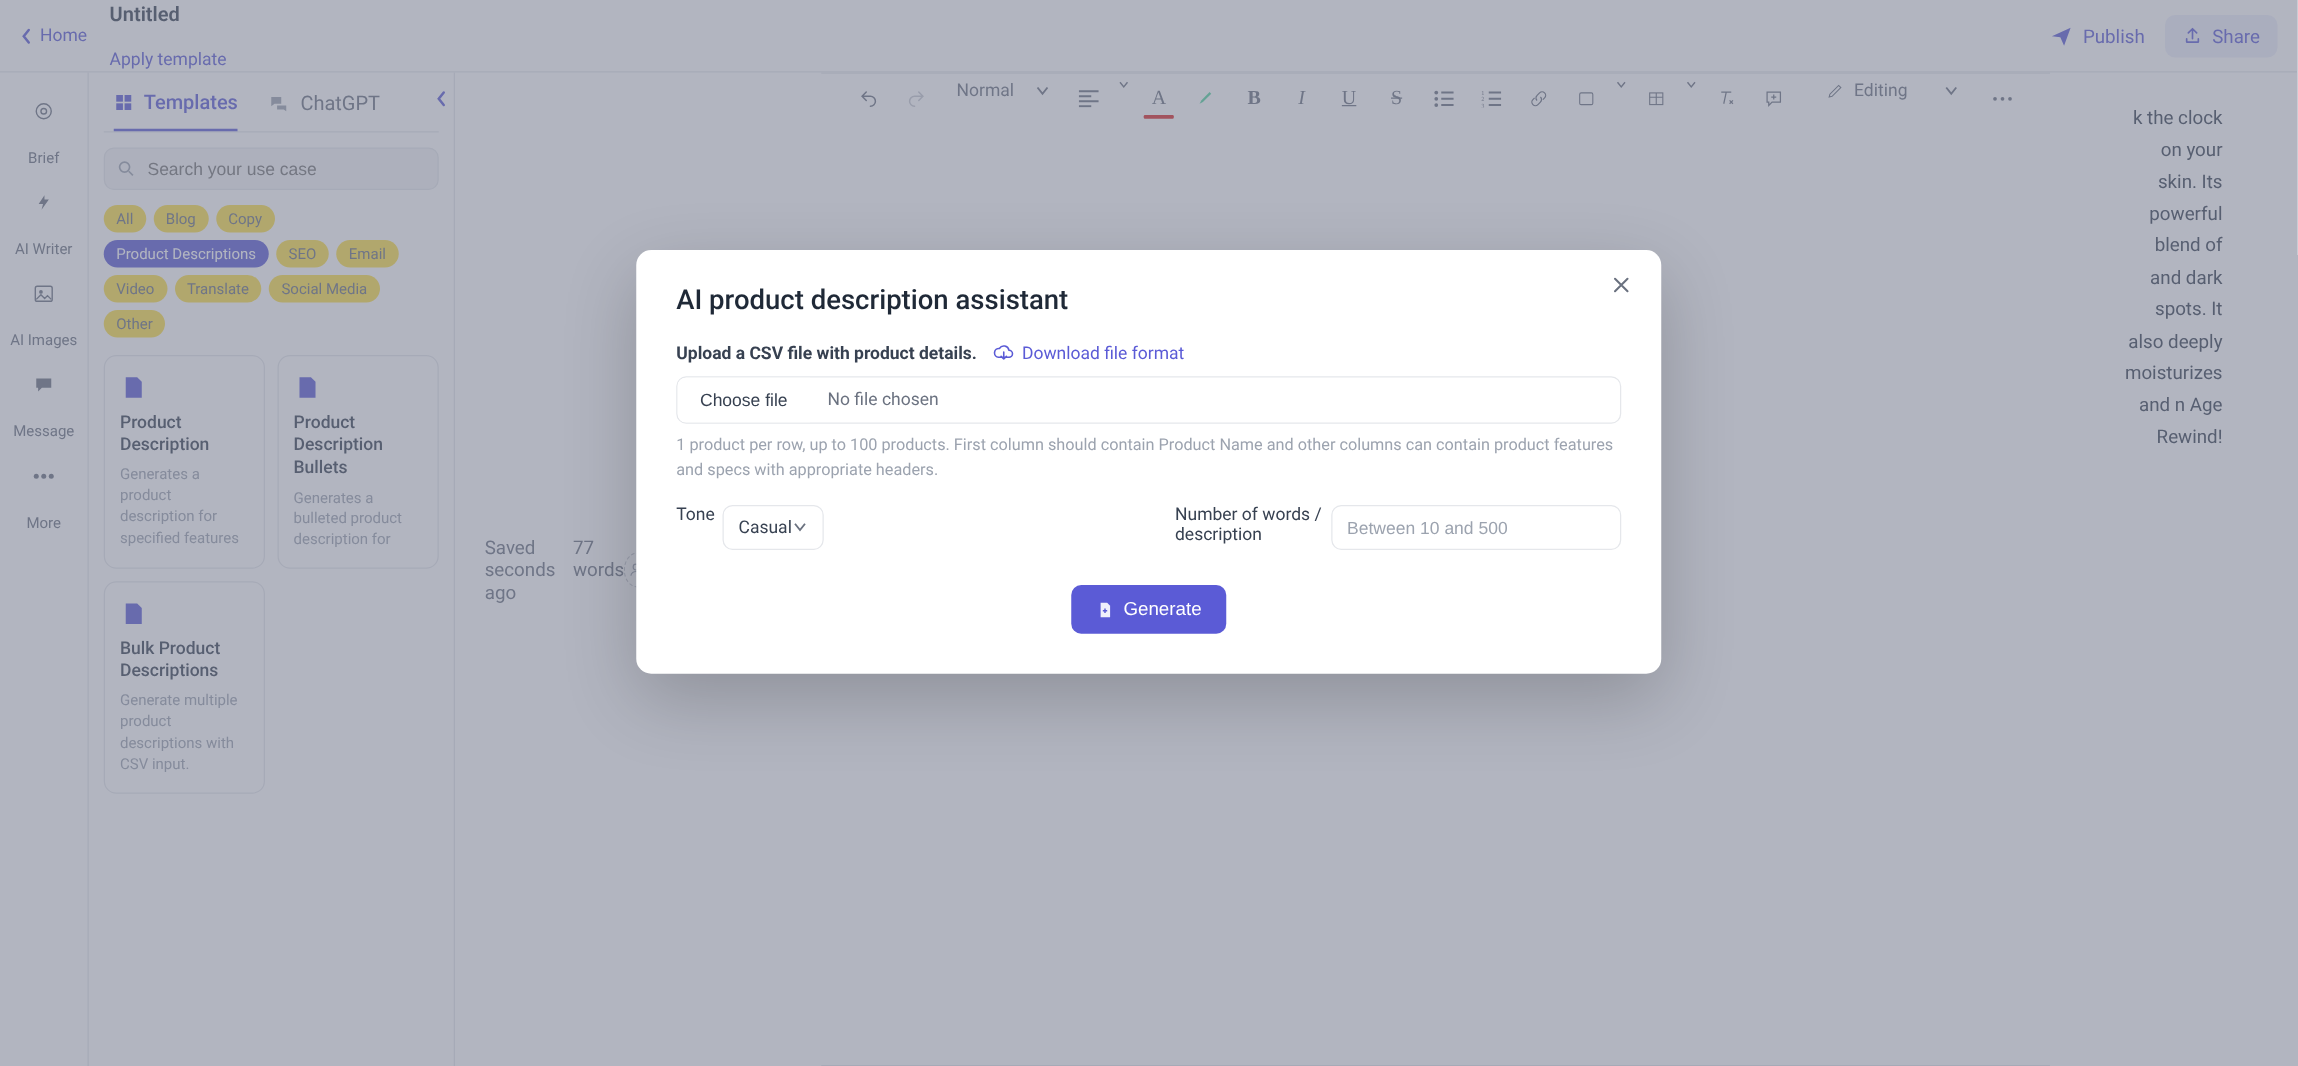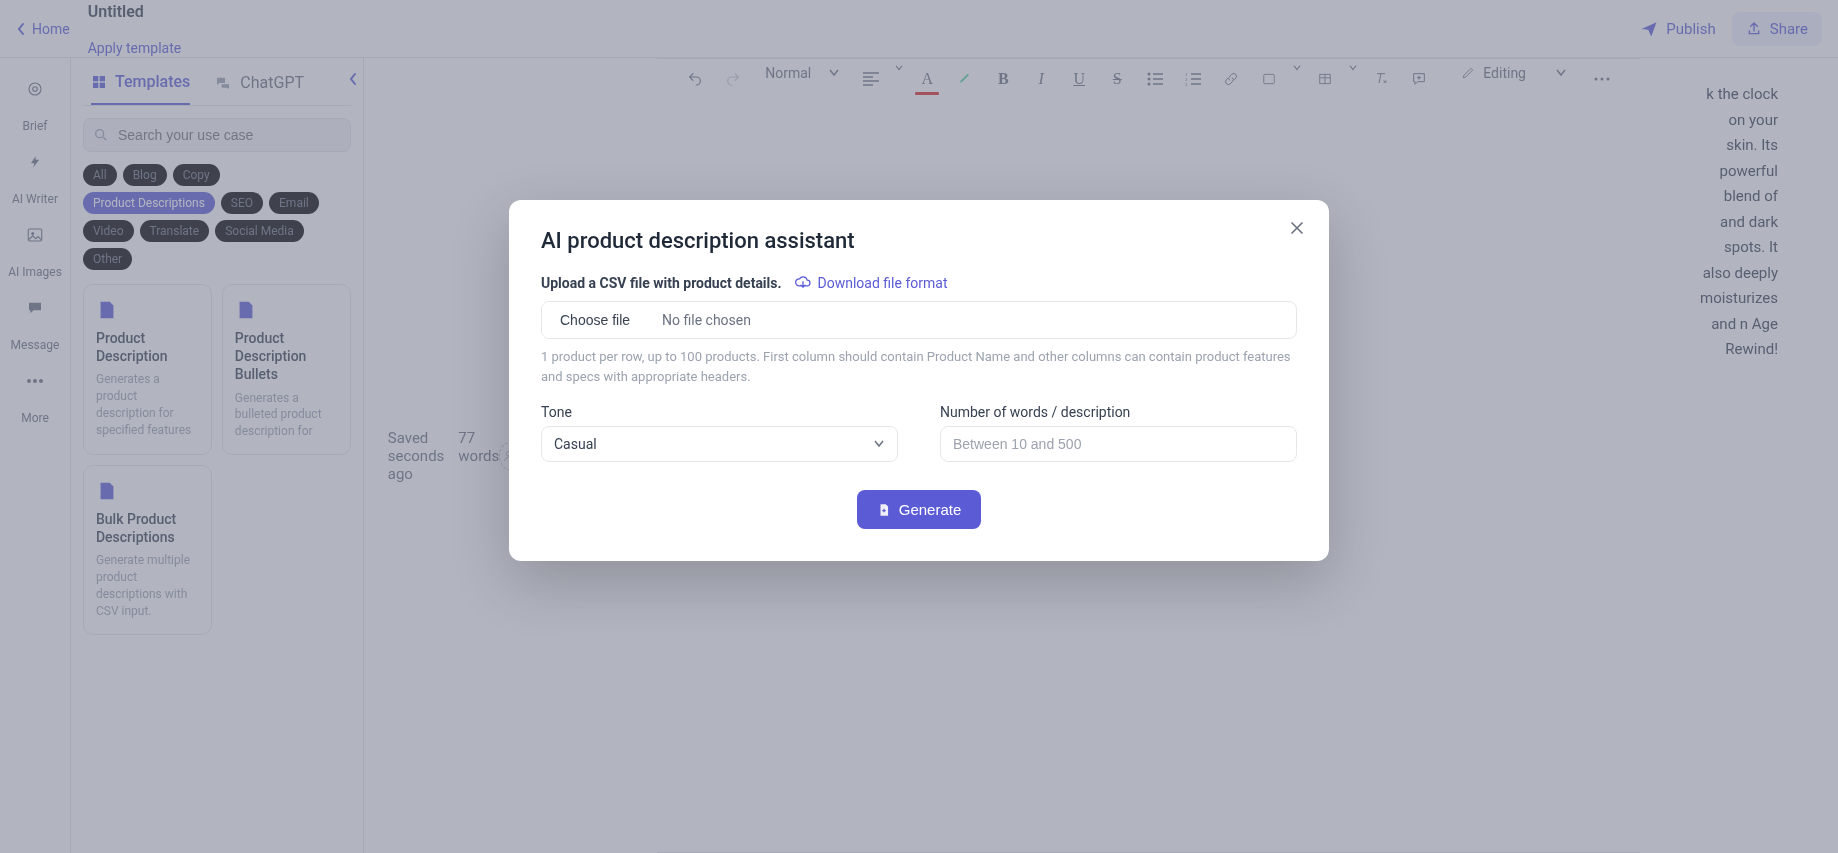--- a/index.html
+++ b/index.html
@@ -26,21 +26,21 @@
 
 .sidebar { width: 312px; border-right: 1px solid #e5e7eb; position: relative; padding: 0 12px; }
 .tabs { display: flex; gap: 24px; padding: 14px 8px 0 8px; border-bottom: 1px solid #e5e7eb; }
 .tab { display: flex; align-items: center; gap: 8px; font-size: 16px; color: #6b7280; padding-bottom: 12px; cursor: pointer; }
 .tab.active { color: #5b5bd6; border-bottom: 2px solid #5b5bd6; font-weight: 500; }
 .collapse { position: absolute; right: -1px; top: 14px; width: 18px; height: 18px; color: #5b5bd6; cursor: pointer; }
 .search-wrap { position: relative; margin: 12px 0; }
 .search { width: 100%; background: #f3f4f6; border: 1px solid #e5e7eb; border-radius: 8px; padding: 8px 10px 8px 34px; font-size: 14px; color: #6b7280; outline: none; }
 .search-ico { position: absolute; left: 10px; top: 9px; width: 16px; height: 16px; color: #9ca3af; }
 .chips { display: flex; flex-wrap: wrap; gap: 6px; margin-bottom: 14px; }
-.chip { background: #000000; color: #6b7280; font-size: 12px; padding: 4px 10px; border-radius: 999px; cursor: pointer; }
+.chip { background: #fde047; color: #6b7280; font-size: 12px; padding: 4px 10px; border-radius: 999px; cursor: pointer; }
 .chip.sel { background: #5b5bd6; color: #fff; }
 .cards { display: flex; flex-wrap: wrap; gap: 10px; }
 .card { width: calc(50% - 5px); border: 1px solid #e5e7eb; border-radius: 10px; padding: 14px 12px; cursor: pointer; }
 .card.wide { width: calc(50% - 5px); }
 .card-ico { width: 22px; height: 22px; color: #5b5bd6; margin-bottom: 8px; }
 .card-title { font-size: 14px; font-weight: 500; color: #374151; margin-bottom: 6px; line-height: 1.3; }
 .card-desc { font-size: 12px; color: #9ca3af; line-height: 1.4; }
 
 
 .editor { flex: 1; display: flex; flex-direction: row; }
@@ -67,21 +67,21 @@
 .modal-close { position: absolute; right: 18px; top: 18px; width: 24px; height: 24px; color: #6b7280; cursor: pointer; }
 .modal-title { font-size: 22px; font-weight: 500; color: #1f2937; margin-bottom: 22px; }
 .upload-row { display: flex; align-items: center; gap: 12px; margin-bottom: 10px; }
 .upload-label { font-size: 14px; color: #374151; font-weight: bold; }
 .download-link { display: flex; align-items: center; gap: 6px; color: #5b5bd6; font-size: 14px; text-decoration: none; cursor: pointer; }
 .file-row { display: flex; border: 1px solid #e5e7eb; border-radius: 8px; overflow: hidden; margin-bottom: 8px; }
 .choose-btn { padding: 10px 18px; border-right: 1px solid #e5e7eb; font-size: 14px; color: #374151; cursor: pointer; background: #fff; border: none; }
 .file-label { padding: 10px 14px; color: #6b7280; font-size: 14px; }
 .hint { font-size: 13px; color: #9ca3af; line-height: 1.5; margin-bottom: 18px; }
 .fields { display: flex; gap: 42px; }
-.field { flex: 1; display: flex; flex-direction: column; gap: 6px; }
+.field { flex: 1; display: flex; flex-direction: row; gap: 6px; }
 .field-label { font-size: 14px; color: #374151; }
 .select { display: flex; align-items: center; justify-content: space-between; border: 1px solid #e5e7eb; border-radius: 8px; padding: 9px 12px; font-size: 14px; color: #374151; cursor: pointer; }
 .nfield { border: 1px solid #e5e7eb; border-radius: 8px; padding: 9px 12px; font-size: 14px; color: #374151; outline: none; width: 100%; }
 .nfield::placeholder { color: #9ca3af; }
 .gen-wrap { display: flex; justify-content: center; margin-top: 28px; }
 .gen-btn { background: #5b5bd6; color: #fff; border: none; border-radius: 8px; padding: 11px 20px; font-size: 15px; display: flex; align-items: center; gap: 8px; cursor: pointer; }
 
 svg { display: block; }
 </style>
 </head>

